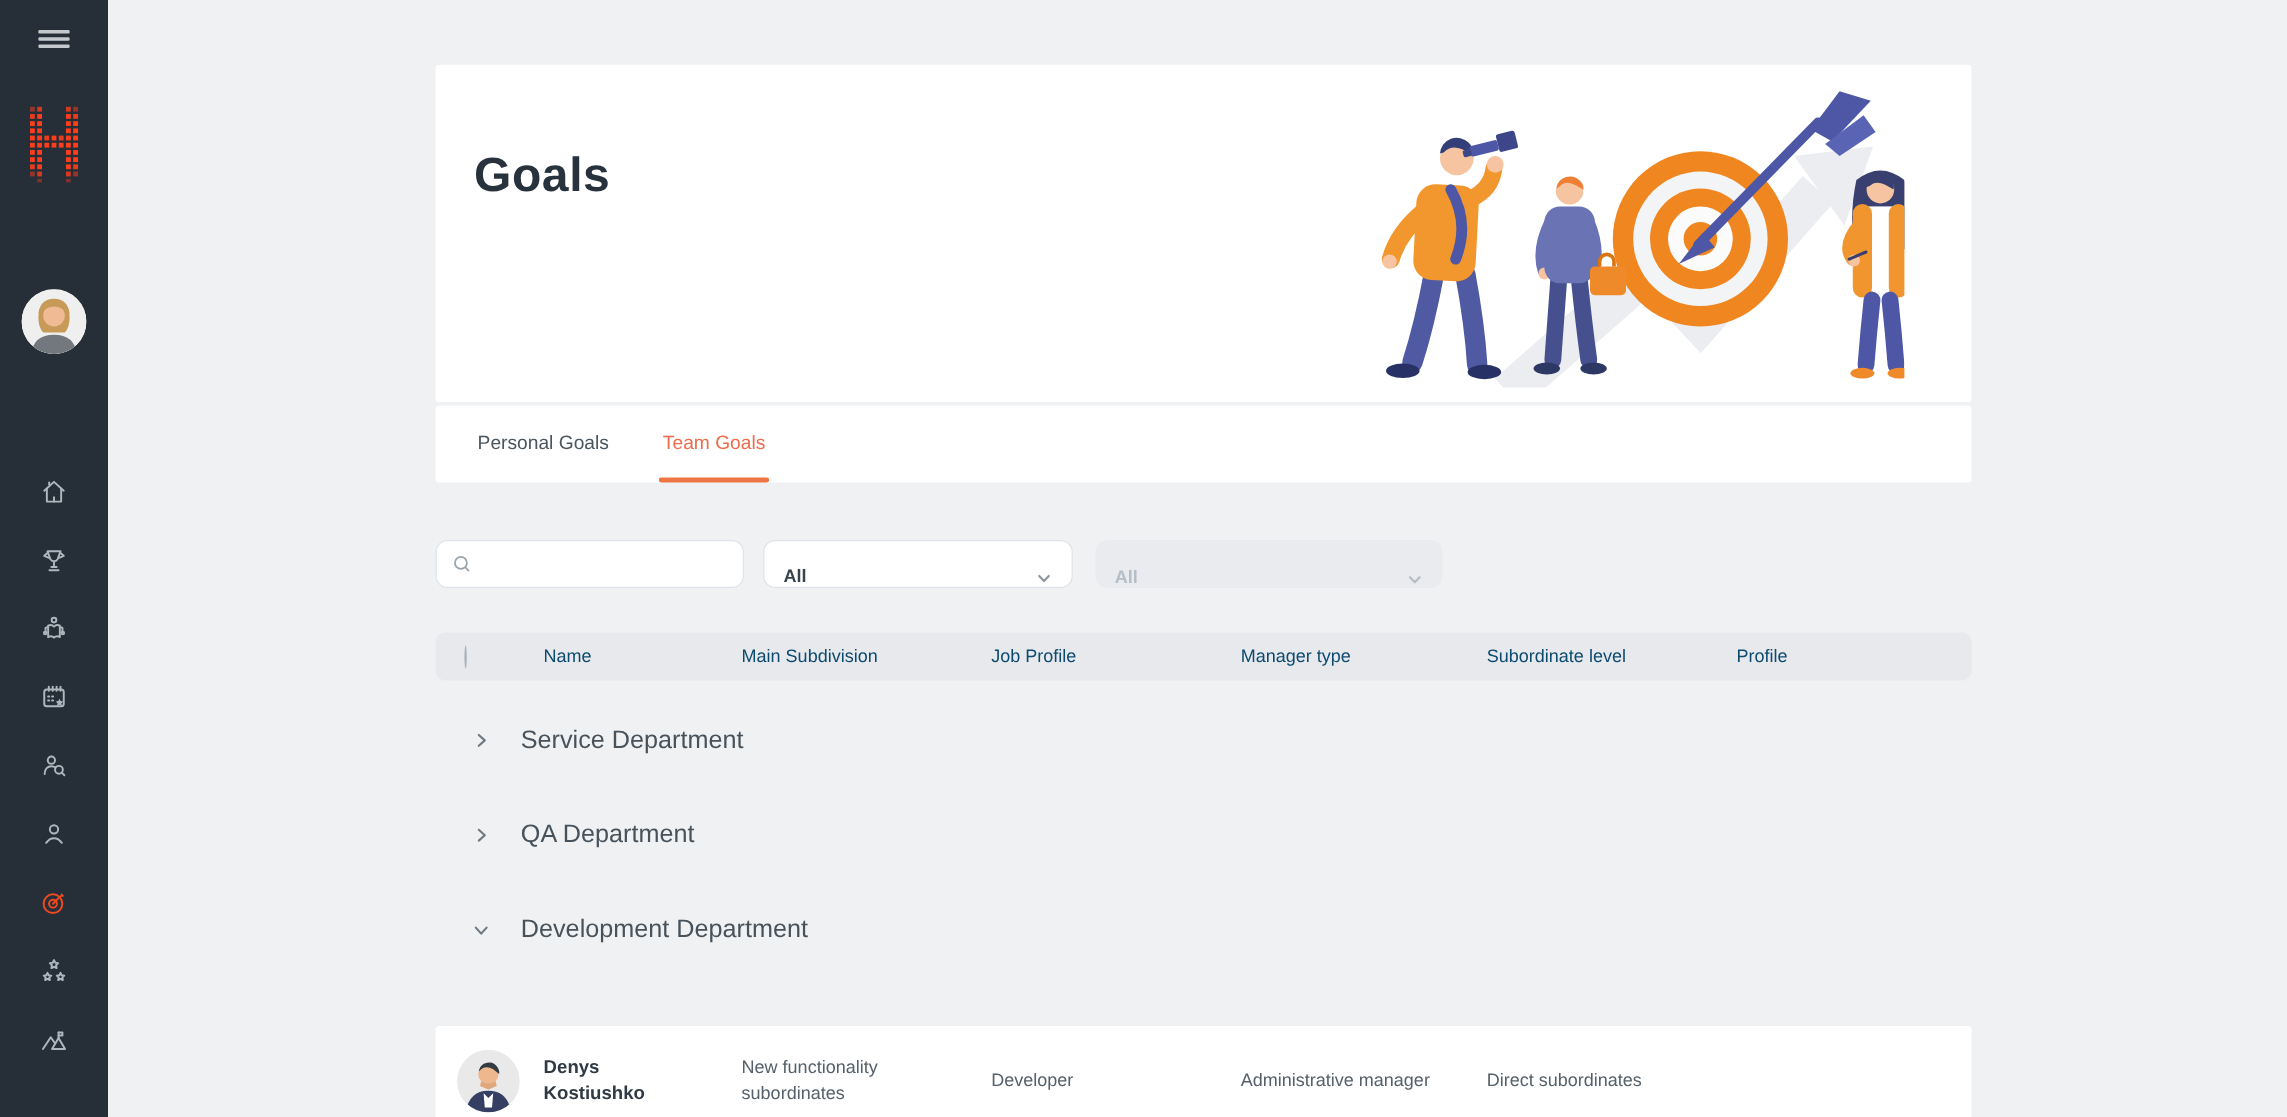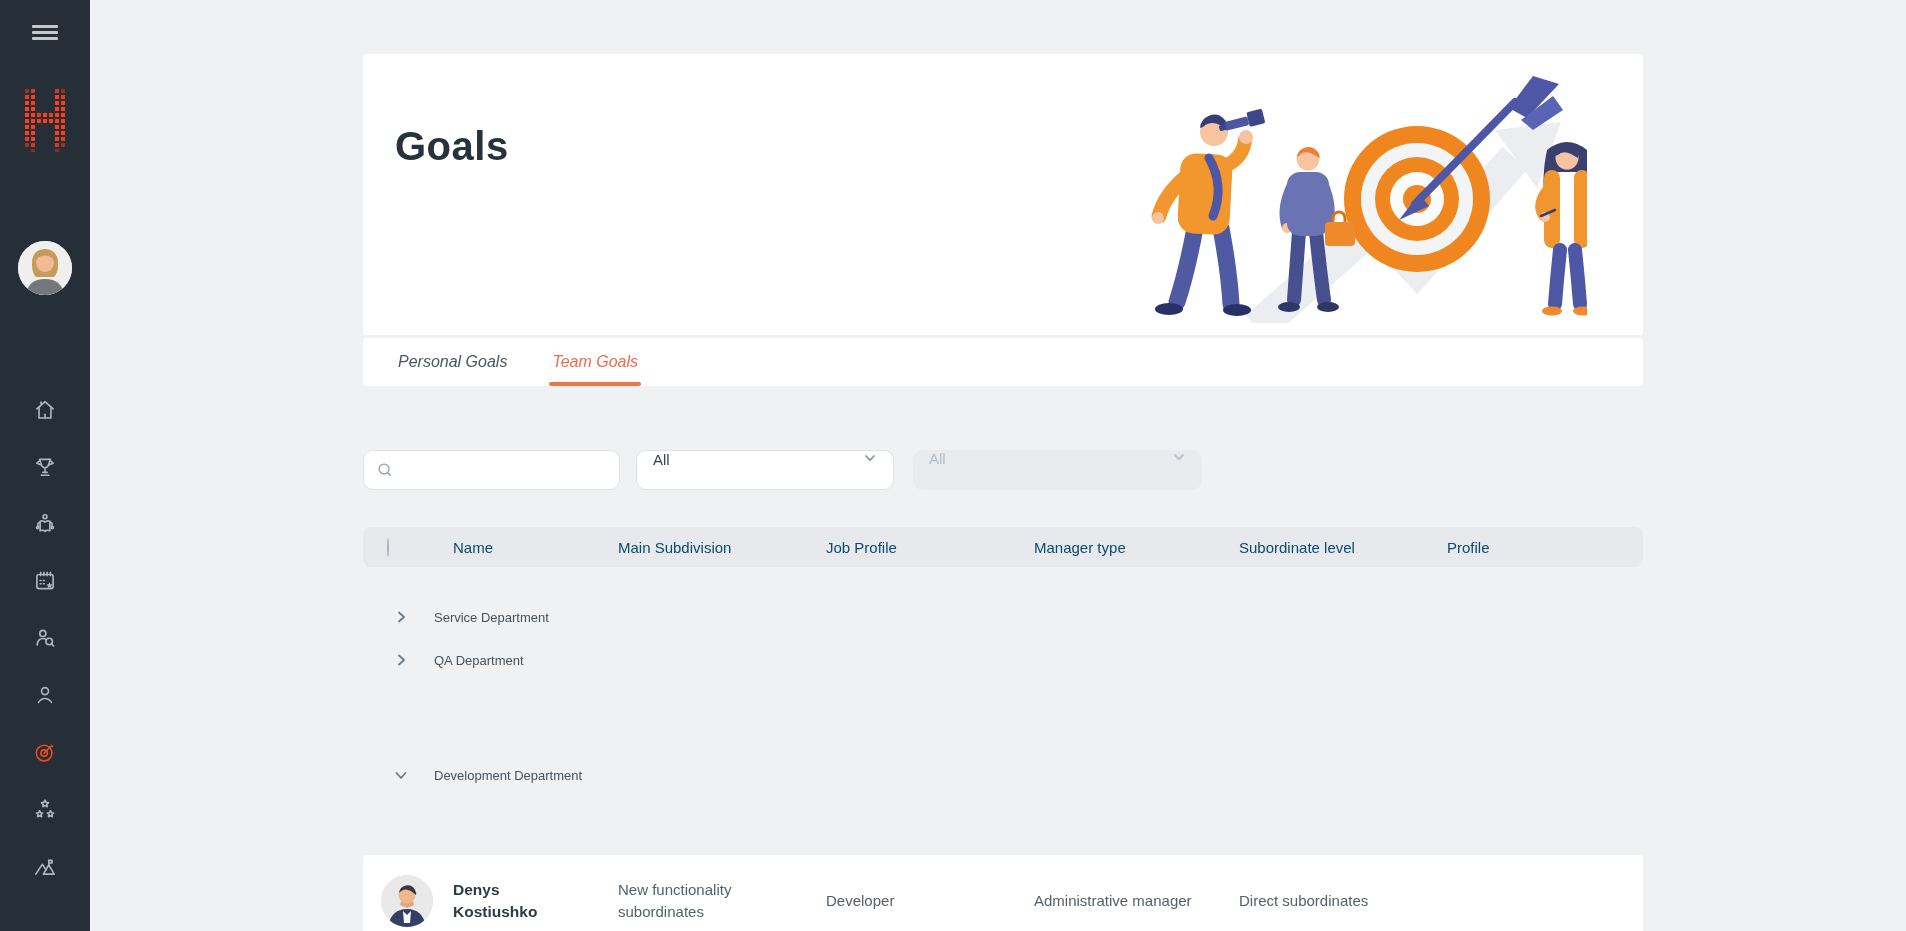--- a/index.html
+++ b/index.html
@@ -35,22 +35,22 @@
   .card { background:#ffffff; border-radius:3px; }
 
   .hero { position:absolute; left:0; top:0; width:1280px; height:281px; }
   .hero h1 {
     position:absolute; left:32px; top:70px;
     font-size:40px; font-weight:700; color:#28323c; letter-spacing:.5px;
   }
   .hero-illustration { position:absolute; right:56px; top:12px; }
 
   .tabsbar {
-    position:absolute; left:0; top:284px; width:1280px; height:48px;
-    display:flex; align-items:stretch; padding-left:35px;font-style:italic;
+    position:absolute; left:0; top:284px; width:1280px; height:64px;
+    display:flex; align-items:stretch; padding-left:35px;
   }
   .tab {
     display:flex; align-items:center; position:relative;
     margin-right:45px; font-size:16px; color:#4b555e; cursor:pointer;
   }
   .tab.active { color:#ec6c4b; }
   .tab.active::after {
     content:""; position:absolute; left:-3px; right:-3px; bottom:0;
     height:4px; background:#ee7544; border-radius:2px;
   }
@@ -62,22 +62,22 @@
     background:#fff; border:1px solid #dfe3e9; border-radius:10px;
     display:flex; align-items:center; padding:0 12px;
   }
   .search-box svg { stroke:#99a3ac; fill:none; stroke-width:1.6; flex:none; }
   .search-box input {
     border:none; outline:none; background:transparent; margin-left:10px;
     font-family:inherit; font-size:15px; color:#39434c; width:100%;
   }
   .select {
     position:absolute; top:0; height:40px; border-radius:10px;
-    display:flex; align-items:flex-start; justify-content:space-between;
-    padding:0 16px; font-size:15px; cursor:pointer;
+    display:flex; align-items:flex-end; justify-content:space-between;
+    padding:0 16px; font-size:15px; cursor:pointer;font-weight:bold;
   }
   .select .chev { stroke:#8d97a1; fill:none; stroke-width:1.8; stroke-linecap:round; stroke-linejoin:round; }
   .select-1 { left:273px; width:258px; background:#fff; border:1px solid #dfe3e9; color:#39434c; }
   .select-2 { left:550px; width:289px; background:#e9ebee; color:#b5bdc6; cursor:default; }
   .select-2 .chev { stroke:#b5bdc6; }
 
   
   .grid-cols {
     display:grid;
     grid-template-columns:66px 165px 208px 208px 205px 208px 1fr;
@@ -90,22 +90,22 @@
   }
   .thead .circle {
     width:18px; height:18px; border:1.6px solid #aab2ba; border-radius:50%;
     background:transparent; cursor:pointer;
   }
   .group-row {
     position:absolute; left:0; width:1280px; height:44px;
     display:flex; align-items:center; padding-left:30px; cursor:pointer;
   }
   .group-row svg { stroke:#6f7a84; fill:none; stroke-width:1.8; stroke-linecap:round; stroke-linejoin:round; flex:none; }
-  .group-row .g-label { margin-left:25px; font-size:13px; color:#47525b; }
-  .g-0 { top:541px; } .g-1 { top:584px;text-align:right; } .g-2 { top:699px; }
+  .group-row .g-label { margin-left:25px; font-size:21px; color:#47525b; }
+  .g-0 { top:541px; } .g-1 { top:620px;text-align:right; } .g-2 { top:699px; }
 
   .data-row {
     position:absolute; left:0; top:761px; width:1280px; height:92px;
     padding-left:24px; font-size:15px; color:#55606a; cursor:pointer;margin-top:40px;
   }
   .data-row .cell { padding-right:46px; line-height:22px; }
   .row-avatar {
     width:52px; height:52px; border-radius:50%; overflow:hidden;
     background:#e9e9ea; margin-left:-6px;
   }

